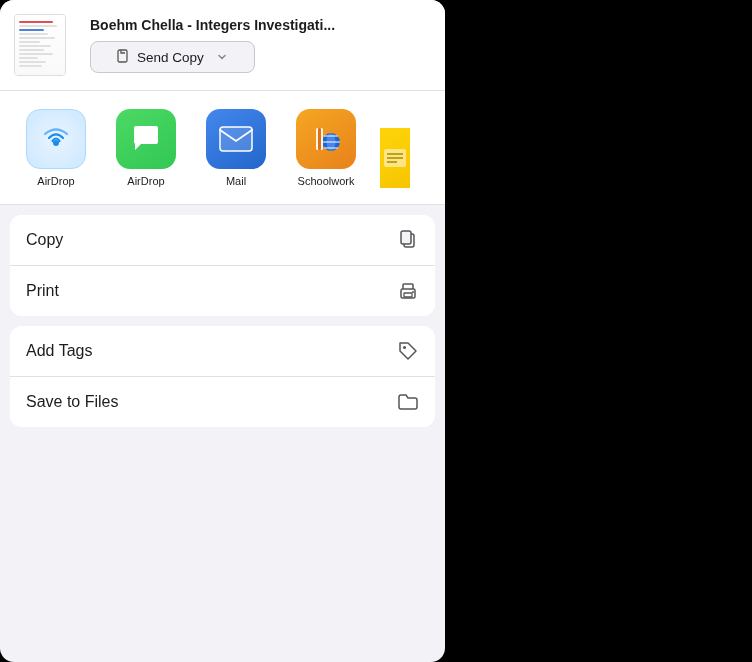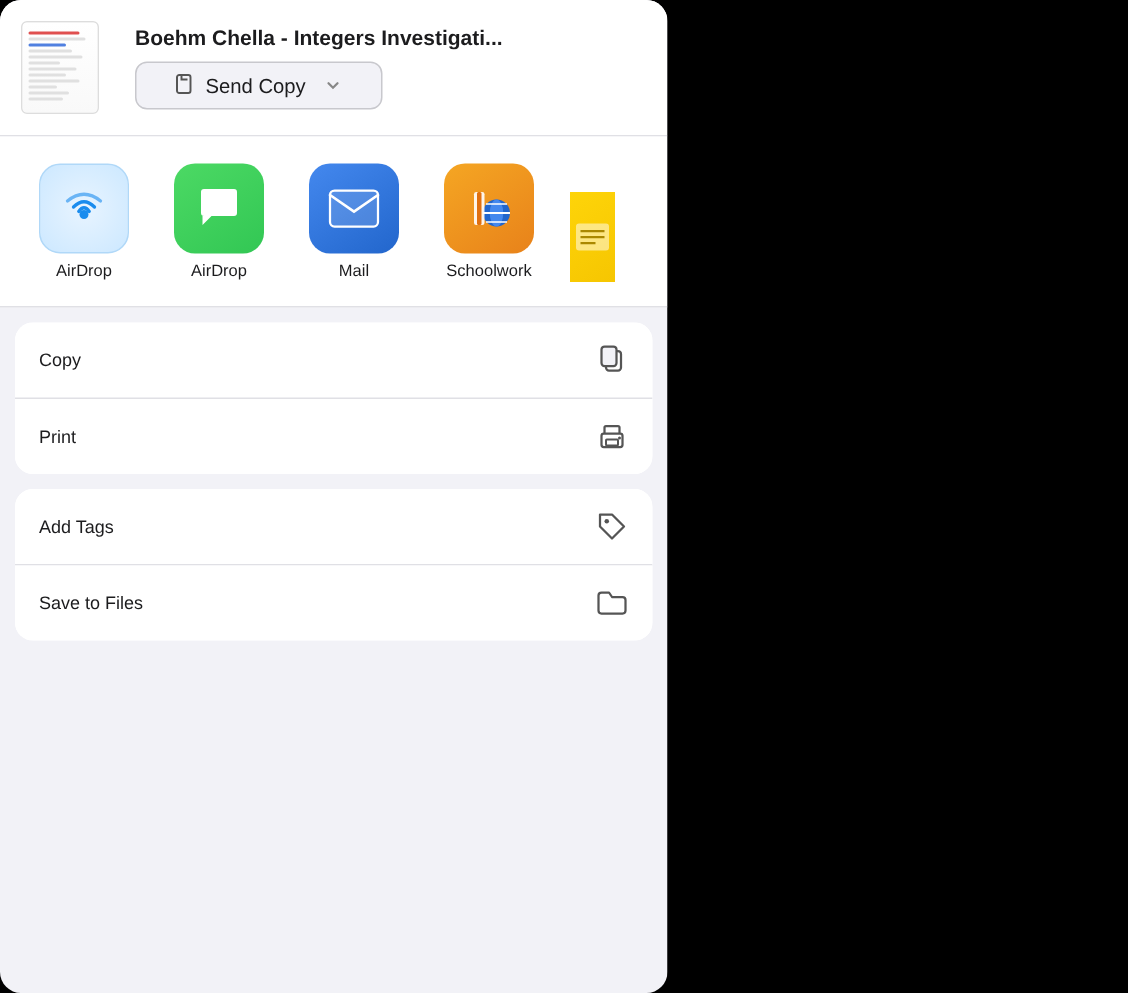--- a/index.html
+++ b/index.html
@@ -144,21 +144,21 @@
       padding: 14px 16px;
       cursor: pointer;
       border-bottom: 1px solid #e0e0e5;
       background: #fff;
     }
     .action-item:last-child {
       border-bottom: none;
       text-align: right;
     }
     .action-label {
-      font-size: 12px;
+      font-size: 16px;
       color: #1c1c1e;
     }
     .action-icon {
       color: #555;
       display: flex;
       align-items: center;
     }
     .actions-section2 {
       background: #fff;
       border-radius: 12px;

